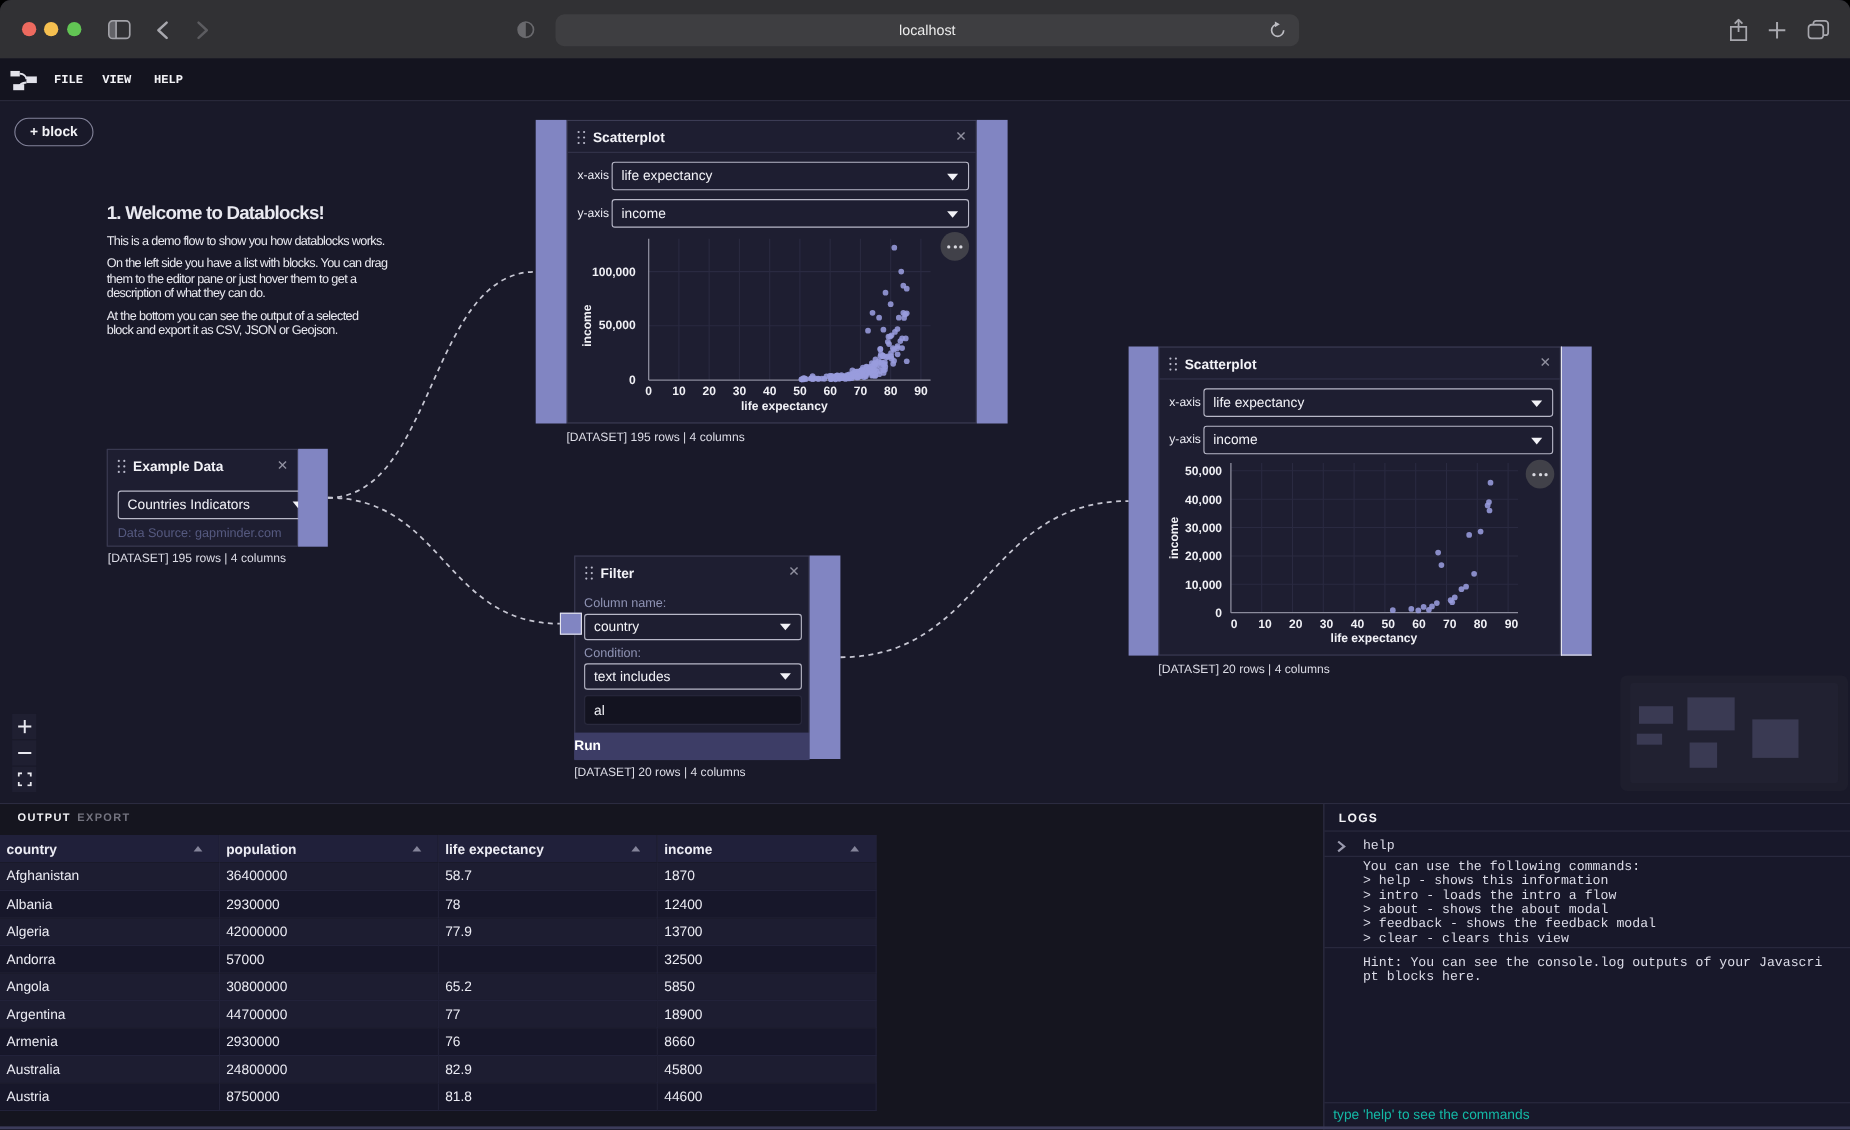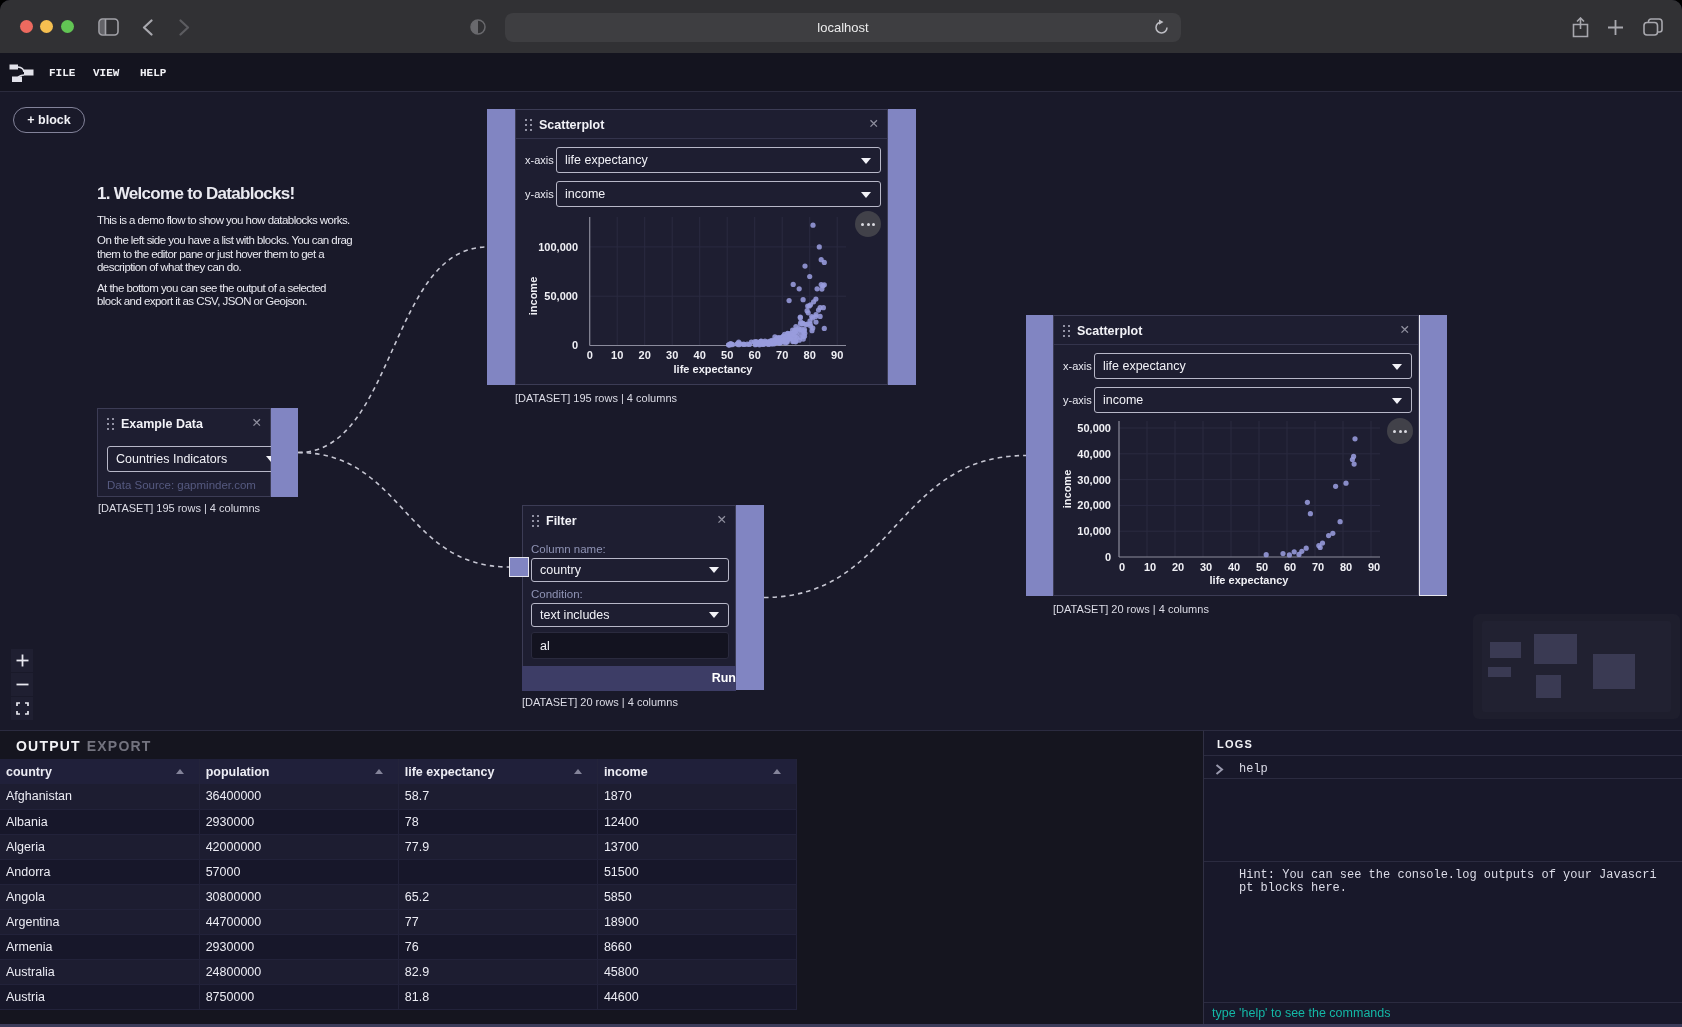--- a/index.html
+++ b/index.html
@@ -37,30 +37,30 @@
 .pt{fill:#989cdd;fill-opacity:.88}
 
 #welc{position:absolute;left:97px;top:93px;width:400px;color:#e9e9f0}
 #welc h1{font-size:17px;line-height:15px;margin-bottom:13px;letter-spacing:-.7px}
 #welc p{font-size:11.5px;letter-spacing:-.55px;line-height:13.4px;margin-bottom:7px}
 
 #addblock{position:absolute;left:13px;top:14px;width:72px;height:26px;border:1px solid #83839a;border-radius:14px;color:#f2f2f6;font-size:12.5px;font-weight:bold;text-align:center;line-height:24px}
 
 .zbtn{position:absolute;left:11px;width:22px;height:23px;background:#1f1f31;color:#e9e9f0;text-align:center}
 
-#runbtn{position:absolute;background:#3d3d66;color:#fff;font-weight:bold;font-size:12.5px;text-align:right}
+#runbtn{position:absolute;background:#3d3d66;color:#fff;font-weight:bold;font-size:12.5px;text-align:left}
 
 #finput{position:absolute;background:#131320;border:1px solid #2a2a3e;border-radius:3px;color:#f2f2f7;font-size:12.5px}
 
 #mmap{position:absolute;left:1473px;top:521px;width:207px;height:105px;border-radius:6px;background:#1e1e2d}
 #mmap .vp{position:absolute;left:9px;top:7px;right:9px;bottom:7px;background:#212131;border-radius:3px}
 #mmap .nd{position:absolute;background:#3a3a53}
 
 #outpanel{position:absolute;left:0;top:730px;width:1203px;height:294px;background:#15151f;border-top:1px solid #2b2b40}
-#outhead{position:absolute;left:16px;top:7px;font-size:14px;letter-spacing:1.2px;color:#f2f2f6;font-weight:bold}
+#outhead{position:absolute;left:16px;top:7px;font-size:10px;letter-spacing:1.2px;color:#f2f2f6;font-weight:bold}
 #outhead span{color:#73737f;font-weight:bold;margin-left:6px}
 #dtable{position:absolute;left:0;top:28px;width:797px}
 #dtable table{border-collapse:collapse;width:797px;table-layout:fixed;font-size:12.5px;color:#ececf4}
 #dtable td,#dtable th{height:25px;padding:0 0 0 6px;text-align:left;font-weight:normal;border-right:1px solid #23233a;overflow:hidden;white-space:nowrap}
 #dtable th{font-weight:bold;height:25px;background:#20203a;position:relative}
 #dtable tr.odd td{background:#1d1d31}
 #dtable tr.ev td{background:#17172a}
 #dtable td{border-bottom:1px solid #22223a}
 .sort{position:absolute;right:15px;top:10px;width:0;height:0;border-left:4.5px solid transparent;border-right:4.5px solid transparent;border-bottom:5px solid #84849a}
 
@@ -611,21 +611,21 @@
 <tr class="odd">
               <td>Algeria</td>
               <td>42000000</td>
               <td>77.9</td>
               <td>13700</td>
             </tr>
 <tr class="ev">
               <td>Andorra</td>
               <td>57000</td>
               <td></td>
-              <td>51500</td>
+              <td>32500</td>
             </tr>
 <tr class="odd">
               <td>Angola</td>
               <td>30800000</td>
               <td>65.2</td>
               <td>5850</td>
             </tr>
 <tr class="odd">
               <td>Argentina</td>
               <td>44700000</td>
@@ -657,19 +657,20 @@
 </div>
 
 <div id="logs">
  <div class="lhead">LOGS</div>
  <div class="div" style="top:24px"></div>
  <svg style="position:absolute;left:11px;top:33px" width="9" height="11" viewBox="0 0 9 11">
         <path d="M1.5 1 L7 5.5 L1.5 10" fill="none" stroke="#9a9aae" stroke-width="2"></path>
       </svg>
  <div class="mono" style="position:absolute;left:35px;top:32px">help</div>
  <div class="div" style="top:47px"></div>
+ <div class="mono" style="position:absolute;left:35px;top:51px">You can use the following commands:<br>&gt; help - shows this information<br>&gt; intro - loads the intro a flow<br>&gt; about - shows the about modal<br>&gt; feedback - shows the feedback modal<br>&gt; clear - clears this view</div>
  <div class="div" style="top:130px"></div>
  <div class="mono" style="position:absolute;left:35px;top:138px">Hint: You can see the console.log outputs of your Javascri<br>pt blocks here.</div>
  <div class="div" style="top:271px"></div>
  <div id="cmdin">type 'help' to see the commands</div>
 </div>
 <div id="botline"></div>
 </div>
 
 </body></html>

